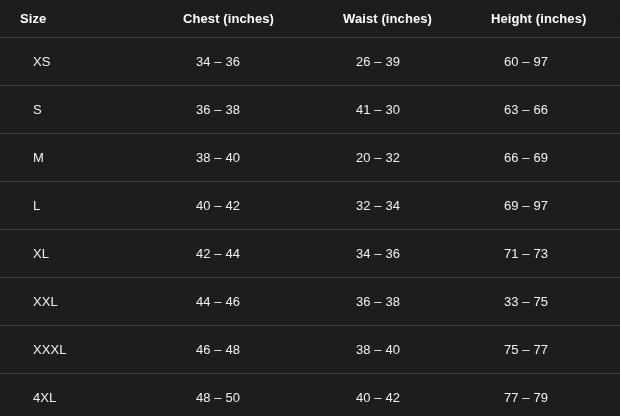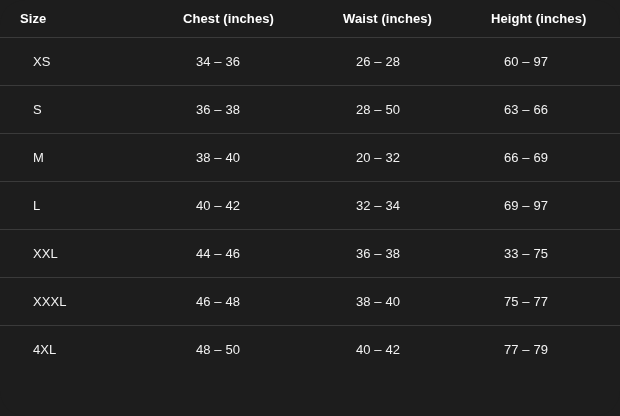--- a/index.html
+++ b/index.html
@@ -92,35 +92,35 @@
     </thead>
     <tbody>
       <tr>
         <td>
             <span class="cell-text">XS</span>
           </td>
         <td>
             <span class="cell-text">34 – 36</span>
           </td>
         <td>
-            <span class="cell-text">26 – 28</span>
+            <span class="cell-text">26 – 39</span>
           </td>
         <td>
             <span class="cell-text">60 – 97</span>
           </td>
       </tr>
       <tr>
         <td>
             <span class="cell-text">S</span>
           </td>
         <td>
             <span class="cell-text">36 – 38</span>
           </td>
         <td>
-            <span class="cell-text">28 – 50</span>
+            <span class="cell-text">41 – 30</span>
           </td>
         <td>
             <span class="cell-text">63 – 66</span>
           </td>
       </tr>
       <tr>
         <td>
             <span class="cell-text">M</span>
           </td>
         <td>
@@ -138,20 +138,34 @@
             <span class="cell-text">L</span>
           </td>
         <td>
             <span class="cell-text">40 – 42</span>
           </td>
         <td>
             <span class="cell-text">32 – 34</span>
           </td>
         <td>
             <span class="cell-text">69 – 97</span>
+          </td>
+      </tr>
+      <tr>
+        <td>
+            <span class="cell-text">XL</span>
+          </td>
+        <td>
+            <span class="cell-text">42 – 44</span>
+          </td>
+        <td>
+            <span class="cell-text">34 – 36</span>
+          </td>
+        <td>
+            <span class="cell-text">71 – 73</span>
           </td>
       </tr>
       <tr>
         <td>
             <span class="cell-text">XXL</span>
           </td>
         <td>
             <span class="cell-text">44 – 46</span>
           </td>
         <td>

